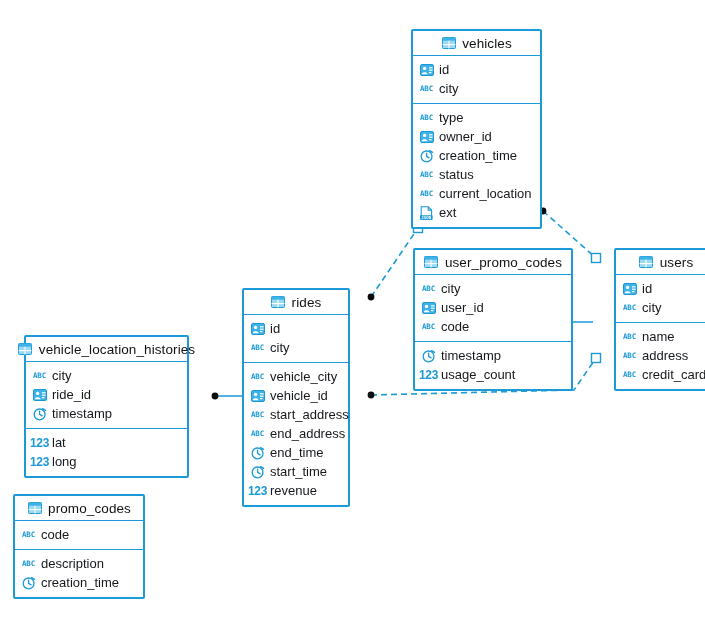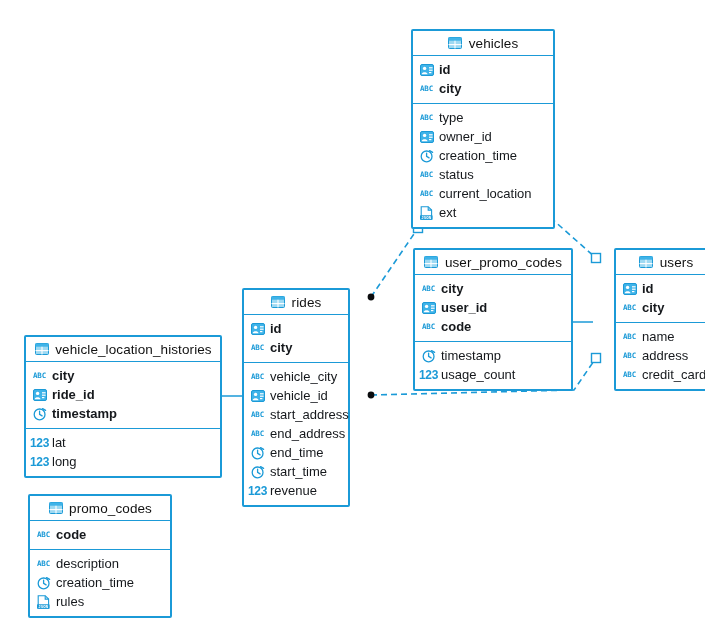--- a/index.html
+++ b/index.html
@@ -48,21 +48,21 @@
     display:flex;
     align-items:center;
     gap:5px;
     padding-left:6px;
     white-space:nowrap;
   }
   .col-name{
     font-size:13px;
     color:#15181c;
   }
-  .keys .col-name{font-weight:bold;}
+  .keys .col-name{font-weight:normal;}
 
   
   .icn{
     width:15px;height:14px;
     flex:0 0 15px;
     display:inline-flex;
     align-items:center;
     justify-content:center;
   }
   .icn svg{display:block;}
@@ -106,21 +106,21 @@
       <g>
         <polyline points="371,395 574,390 596,358" fill="none" stroke="#1b9ad7" stroke-width="1.6" stroke-dasharray="6 4"></polyline>
         <circle cx="371" cy="395" r="3.4" fill="#0b0c0e"></circle>
         <rect x="591.5" y="353.5" width="9" height="9" fill="#ffffff" stroke="#1b9ad7" stroke-width="1.4"></rect>
       </g>
       <g>
         <polyline points="215,396 251,396" fill="none" stroke="#1b9ad7" stroke-width="1.6"></polyline>
         <circle cx="215" cy="396" r="3.4" fill="#0b0c0e"></circle>
       </g>
     </svg>
-<div class="table-node" style="left: 411px; top: 29px; width: 144px;">
+<div class="table-node" style="left: 411px; top: 29px; width: 131px;">
       <div class="tbl-header">
         <span class="icn">
           <svg width="14" height="12" viewBox="0 0 14 12">
             <rect x="0.5" y="0.5" width="13" height="11" rx="1" fill="#9ed9f2" stroke="#1b9ad7" stroke-width="1"></rect>
             <rect x="0.5" y="0.5" width="13" height="3.2" fill="#3fb3e8"></rect>
             <line x1="7" y1="3.7" x2="7" y2="11.5" stroke="#ffffff" stroke-width="1.1"></line>
             <line x1="0.5" y1="7.6" x2="13.5" y2="7.6" stroke="#ffffff" stroke-width="1.1"></line>
           </svg>
         </span>
         <span class="tbl-title">vehicles</span>
@@ -367,21 +367,21 @@
             </svg>
           </span>
           <span class="col-name">start_time</span>
         </div>
         <div class="col-row">
           <span class="icn icn-123">123</span>
           <span class="col-name">revenue</span>
         </div>
       </div>
     </div>
-    <div class="table-node" style="left: 24px; top: 335px; width: 198px;">
+    <div class="table-node" style="left: 24px; top: 335px; width: 165px;">
       <div class="tbl-header">
         <span class="icn">
           <svg width="14" height="12" viewBox="0 0 14 12">
             <rect x="0.5" y="0.5" width="13" height="11" rx="1" fill="#9ed9f2" stroke="#1b9ad7" stroke-width="1"></rect>
             <rect x="0.5" y="0.5" width="13" height="3.2" fill="#3fb3e8"></rect>
             <line x1="7" y1="3.7" x2="7" y2="11.5" stroke="#ffffff" stroke-width="1.1"></line>
             <line x1="0.5" y1="7.6" x2="13.5" y2="7.6" stroke="#ffffff" stroke-width="1.1"></line>
           </svg>
         </span>
         <span class="tbl-title">vehicle_location_histories</span>
@@ -419,21 +419,21 @@
         <div class="col-row">
           <span class="icn icn-123">123</span>
           <span class="col-name">lat</span>
         </div>
         <div class="col-row">
           <span class="icn icn-123">123</span>
           <span class="col-name">long</span>
         </div>
       </div>
     </div>
-    <div class="table-node" style="left: 28px; top: 494px; width: 144px;">
+    <div class="table-node" style="left: 13px; top: 494px; width: 132px;">
       <div class="tbl-header">
         <span class="icn">
           <svg width="14" height="12" viewBox="0 0 14 12">
             <rect x="0.5" y="0.5" width="13" height="11" rx="1" fill="#9ed9f2" stroke="#1b9ad7" stroke-width="1"></rect>
             <rect x="0.5" y="0.5" width="13" height="3.2" fill="#3fb3e8"></rect>
             <line x1="7" y1="3.7" x2="7" y2="11.5" stroke="#ffffff" stroke-width="1.1"></line>
             <line x1="0.5" y1="7.6" x2="13.5" y2="7.6" stroke="#ffffff" stroke-width="1.1"></line>
           </svg>
         </span>
         <span class="tbl-title">promo_codes</span>
@@ -451,27 +451,16 @@
         </div>
         <div class="col-row">
           <span class="icn">
             <svg width="14" height="14" viewBox="0 0 14 14">
               <circle cx="6.6" cy="7.4" r="5.4" fill="#ffffff" stroke="#1b9ad7" stroke-width="1.3"></circle>
               <path d="M6.6 4.1 V7.4 L9.1 8.9" stroke="#1b9ad7" stroke-width="1.3" fill="none" stroke-linecap="round"></path>
               <path d="M9.6 1.6 L12.6 3.4" stroke="#1b9ad7" stroke-width="1.3" stroke-linecap="round"></path>
             </svg>
           </span>
           <span class="col-name">creation_time</span>
-        </div>
-        <div class="col-row">
-          <span class="icn">
-            <svg width="13" height="14" viewBox="0 0 13 14">
-              <path d="M1.2 0.7 H8.2 L11.6 4.1 V13.2 H1.2 Z" fill="#ffffff" stroke="#1b9ad7" stroke-width="1.1"></path>
-              <path d="M8.2 0.7 V4.1 H11.6" fill="none" stroke="#1b9ad7" stroke-width="1.1"></path>
-              <rect x="0" y="9.3" width="12.6" height="4.4" rx="0.6" fill="#1b9ad7"></rect>
-              <text x="6.3" y="12.9" font-size="4.1" font-family="DejaVu Sans Mono, monospace" fill="#ffffff" text-anchor="middle" font-weight="bold">JSON</text>
-            </svg>
-          </span>
-          <span class="col-name">rules</span>
         </div>
       </div>
     </div>
   </div>
 
 </body></html>

